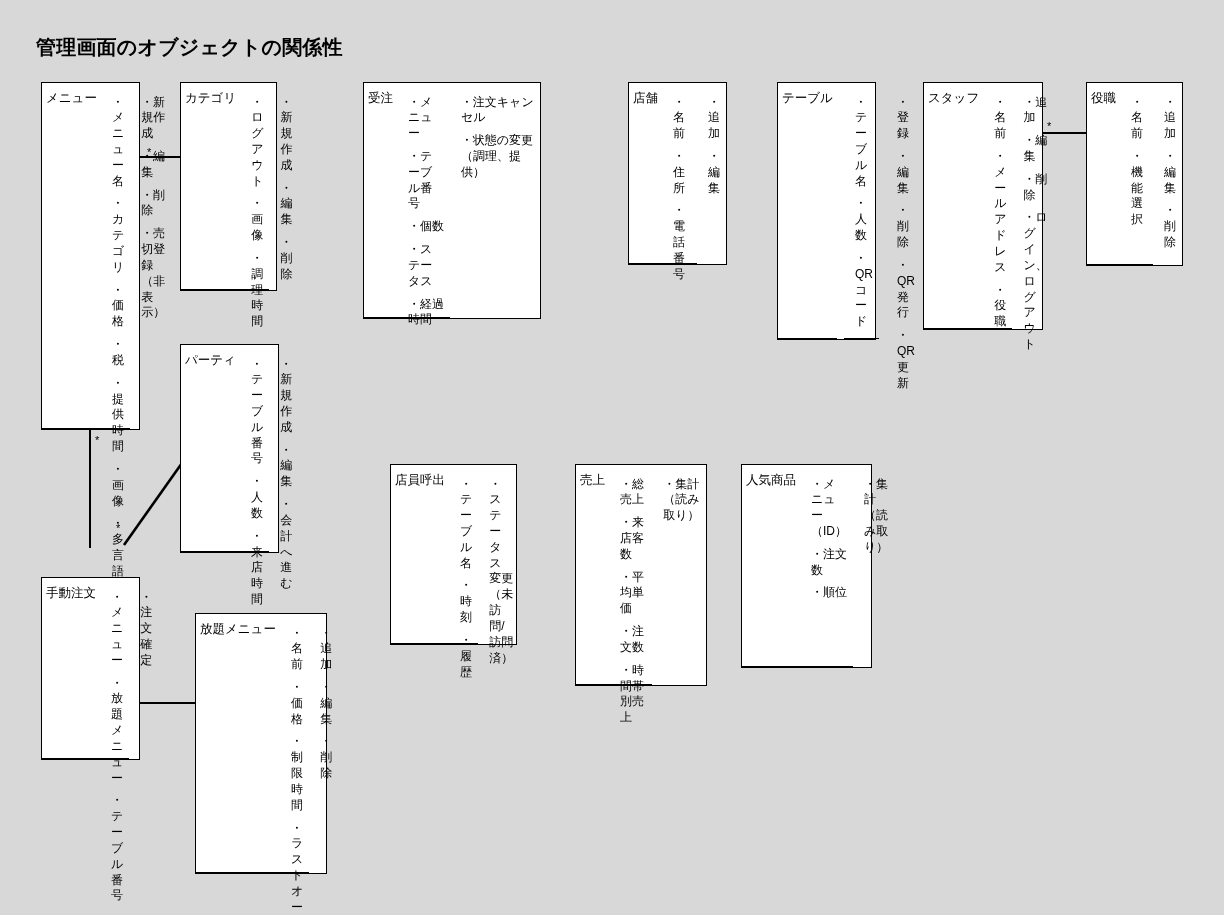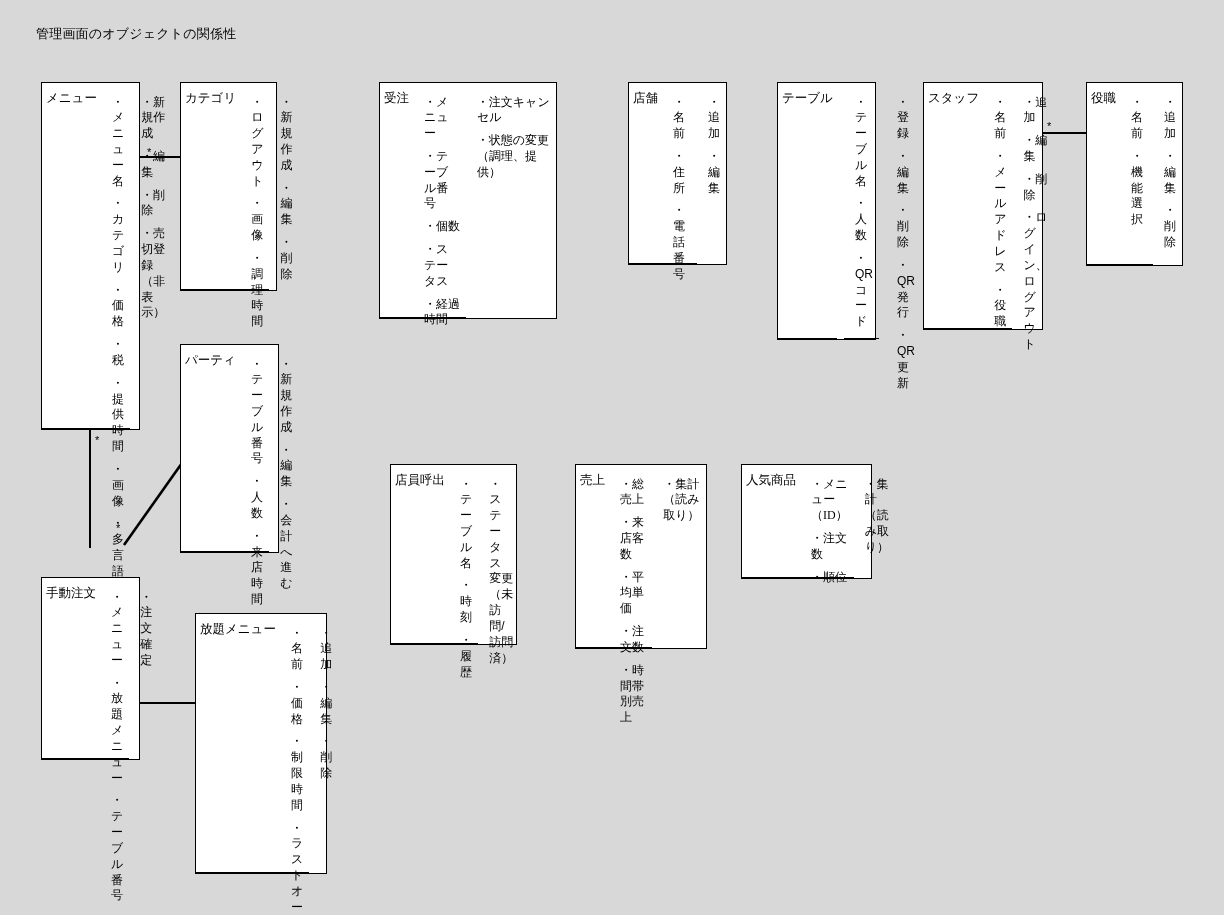--- a/index.html
+++ b/index.html
@@ -16,23 +16,23 @@
     overflow: hidden;
   }
   #canvas {
     position: relative;
     width: 1224px;
     height: 915px;
   }
   #diagram-title {
     position: absolute;
     left: 36px;
-    top: 25px;
-    font-size: 13px;
-    font-weight: normal;
+    top: 34px;
+    font-size: 20px;
+    font-weight: bold;
     letter-spacing: 0.2px;
     white-space: nowrap;
   }
   
   .uml-box {
     position: absolute;
     background: #ffffff;
     border: 1.6px solid #000;
     box-sizing: border-box;
     display: flex;
@@ -135,21 +135,21 @@
       <div class="uml-item">画像</div>
       <div class="uml-item">調理時間</div>
     </div>
     <div class="uml-section">
       <div class="uml-item">新規作成</div>
       <div class="uml-item">編集</div>
       <div class="uml-item">削除</div>
     </div>
   </div>
 
-  <div class="uml-box" style="left:379px; top:82px; width:178px; height:237px;">
+  <div class="uml-box" style="left:363px; top:82px; width:178px; height:237px;">
     <div class="uml-title">受注</div>
     <div class="uml-section">
       <div class="uml-item">メニュー</div>
       <div class="uml-item">テーブル番号</div>
       <div class="uml-item">個数</div>
       <div class="uml-item">ステータス</div>
       <div class="uml-item">経過時間</div>
     </div>
     <div class="uml-section">
       <div class="uml-item">注文キャンセル</div>
@@ -264,35 +264,35 @@
       <div class="uml-item">テーブル名</div>
       <div class="uml-item">時刻</div>
       <div class="uml-item">履歴</div>
     </div>
     <div class="uml-section">
       <div class="uml-item">ステータス変更
 （未訪問/訪問済）</div>
     </div>
   </div>
 
-  <div class="uml-box" style="left:575px; top:464px; width:132px; height:185px;">
+  <div class="uml-box" style="left:575px; top:464px; width:132px; height:222px;">
     <div class="uml-title">売上</div>
     <div class="uml-section">
       <div class="uml-item">総売上</div>
       <div class="uml-item">来店客数</div>
       <div class="uml-item">平均単価</div>
       <div class="uml-item">注文数</div>
       <div class="uml-item">時間帯別売上</div>
     </div>
     <div class="uml-section">
       <div class="uml-item">集計（読み取り）</div>
     </div>
   </div>
 
-  <div class="uml-box" style="left:741px; top:464px; width:131px; height:115px;font-family:Liberation Serif, serif;">
+  <div class="uml-box" style="left:741px; top:464px; width:131px; height:204px;">
     <div class="uml-title">人気商品</div>
     <div class="uml-section">
       <div class="uml-item">メニュー（ID）</div>
       <div class="uml-item">注文数</div>
       <div class="uml-item">順位</div>
     </div>
     <div class="uml-section">
       <div class="uml-item">集計（読み取り）</div>
     </div>
   </div>

